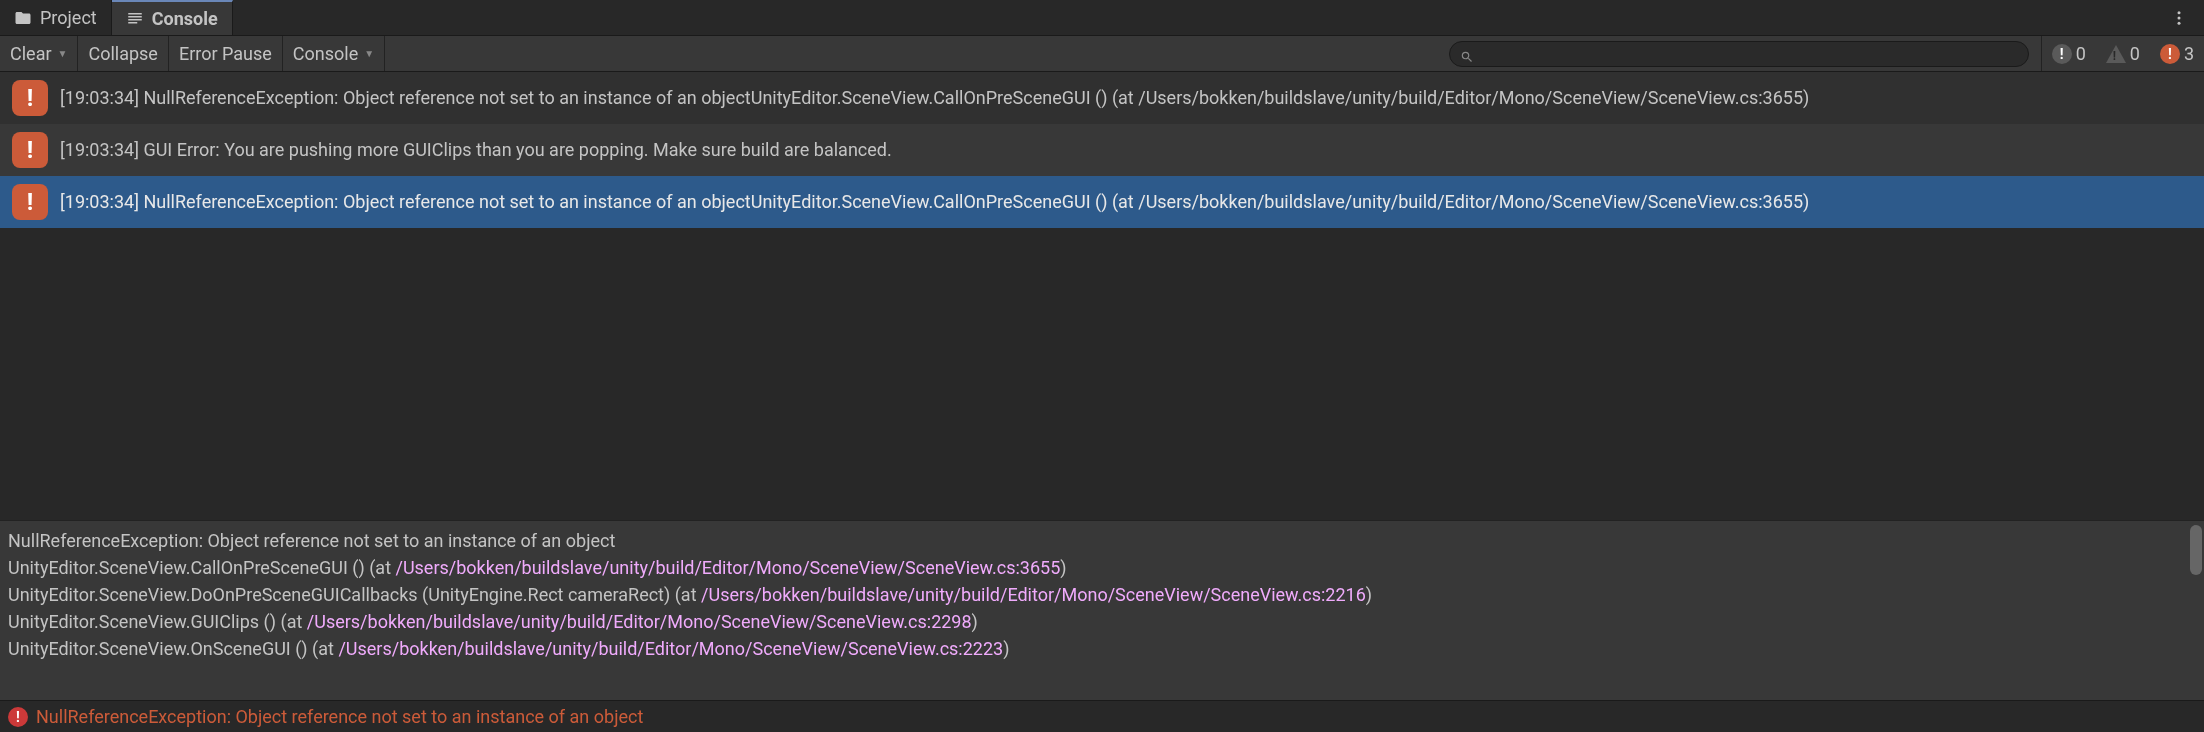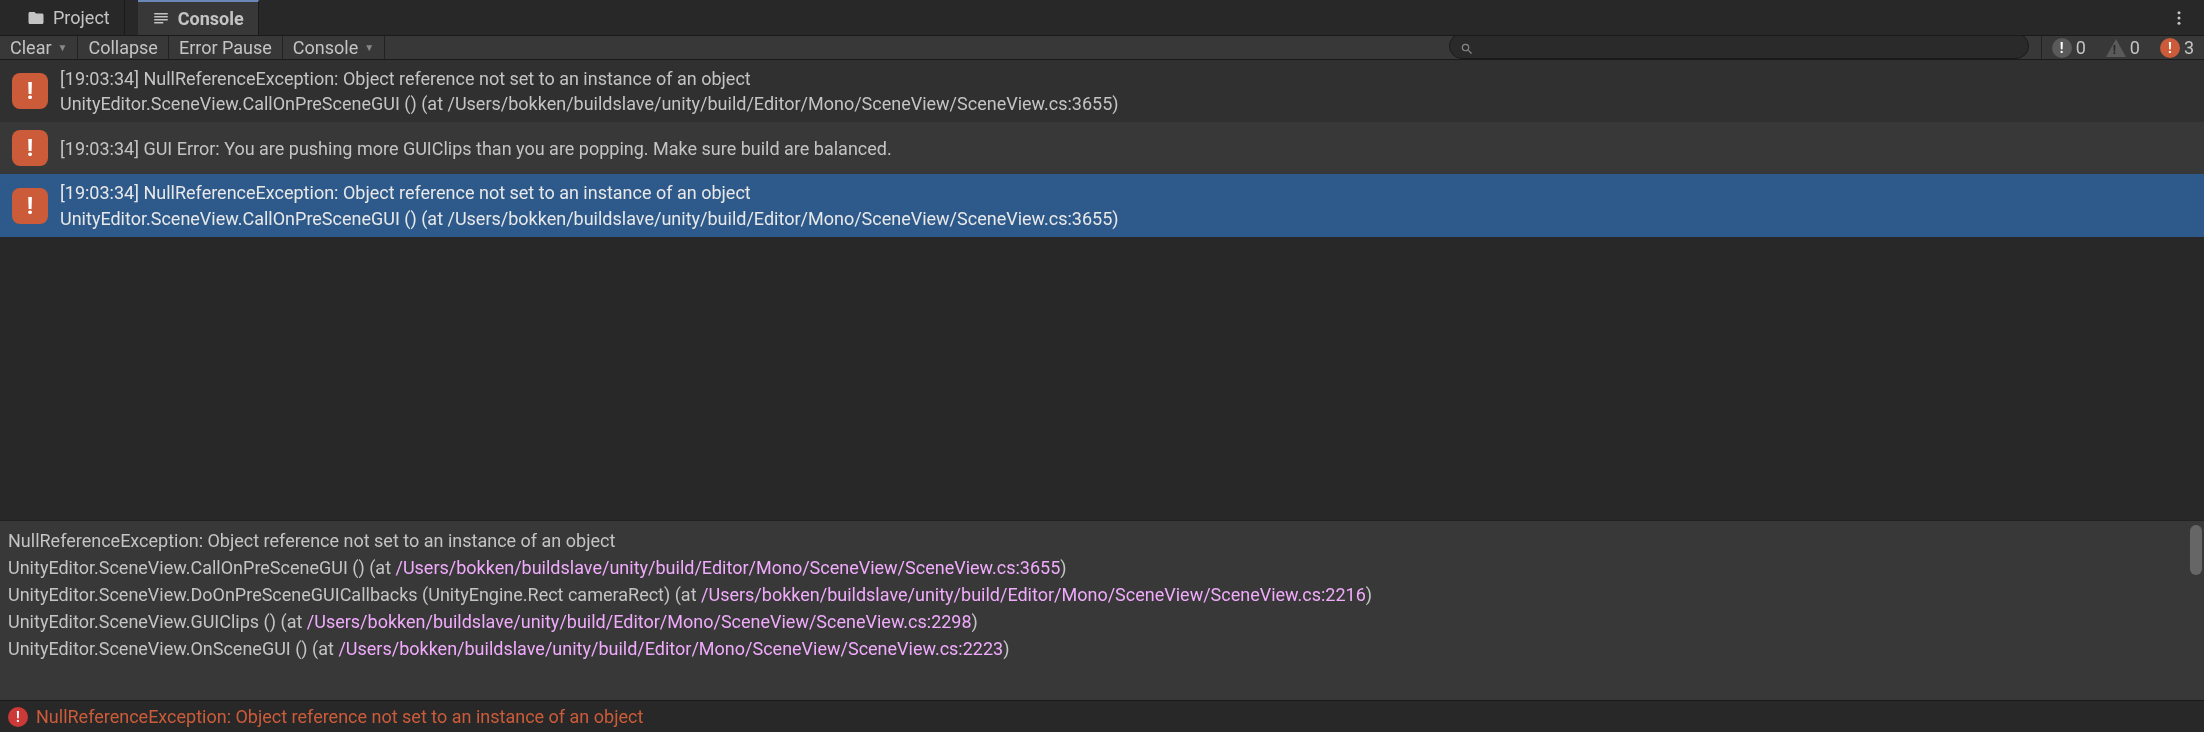--- a/index.html
+++ b/index.html
@@ -28,21 +28,20 @@
     }
     .tab {
       display: flex;
       align-items: center;
       padding: 0 14px;
       height: 100%;
       gap: 8px;
       color: #c4c4c4;
       cursor: pointer;
       border-right: 1px solid #1a1a1a;
-      margin-left: 13px;
     }
     .tab.active {
       background: #383838;
       border-top: 2px solid #6a87b8;
       font-weight: bold;
     }
     .tab-icon {
       width: 18px;
       height: 18px;
       display: flex;
@@ -54,23 +53,23 @@
       margin-left: auto;
       padding: 0 16px;
       height: 100%;
       display: flex;
       align-items: center;
       color: #c4c4c4;
       cursor: pointer;
     }
     .toolbar {
       background: #383838;
-      height: 24px;
-      display: flex;
-      align-items: flex-end;
+      height: 36px;
+      display: flex;
+      align-items: center;
       border-bottom: 1px solid #1a1a1a;
     }
     .toolbar-button {
       padding: 0 10px;
       height: 100%;
       display: flex;
       align-items: center;
       color: #c4c4c4;
       border-right: 1px solid #222;
       cursor: pointer;
@@ -175,21 +174,21 @@
       flex-shrink: 0;
       background: #cc5b39;
     }
     .log-icon-inner {
       color: #fff;
       font-weight: bold;
       font-size: 24px;
     }
     .log-text {
       display: flex;
-      flex-direction: column;
+      flex-direction: row;
       line-height: 1.4;
       color: #c4c4c4;
     }
     .log-row.selected .log-text { color: #e8e8e8; }
     .fill-area {
       flex: 1;
       background: #282828;
     }
     .detail-panel {
       background: #383838;

